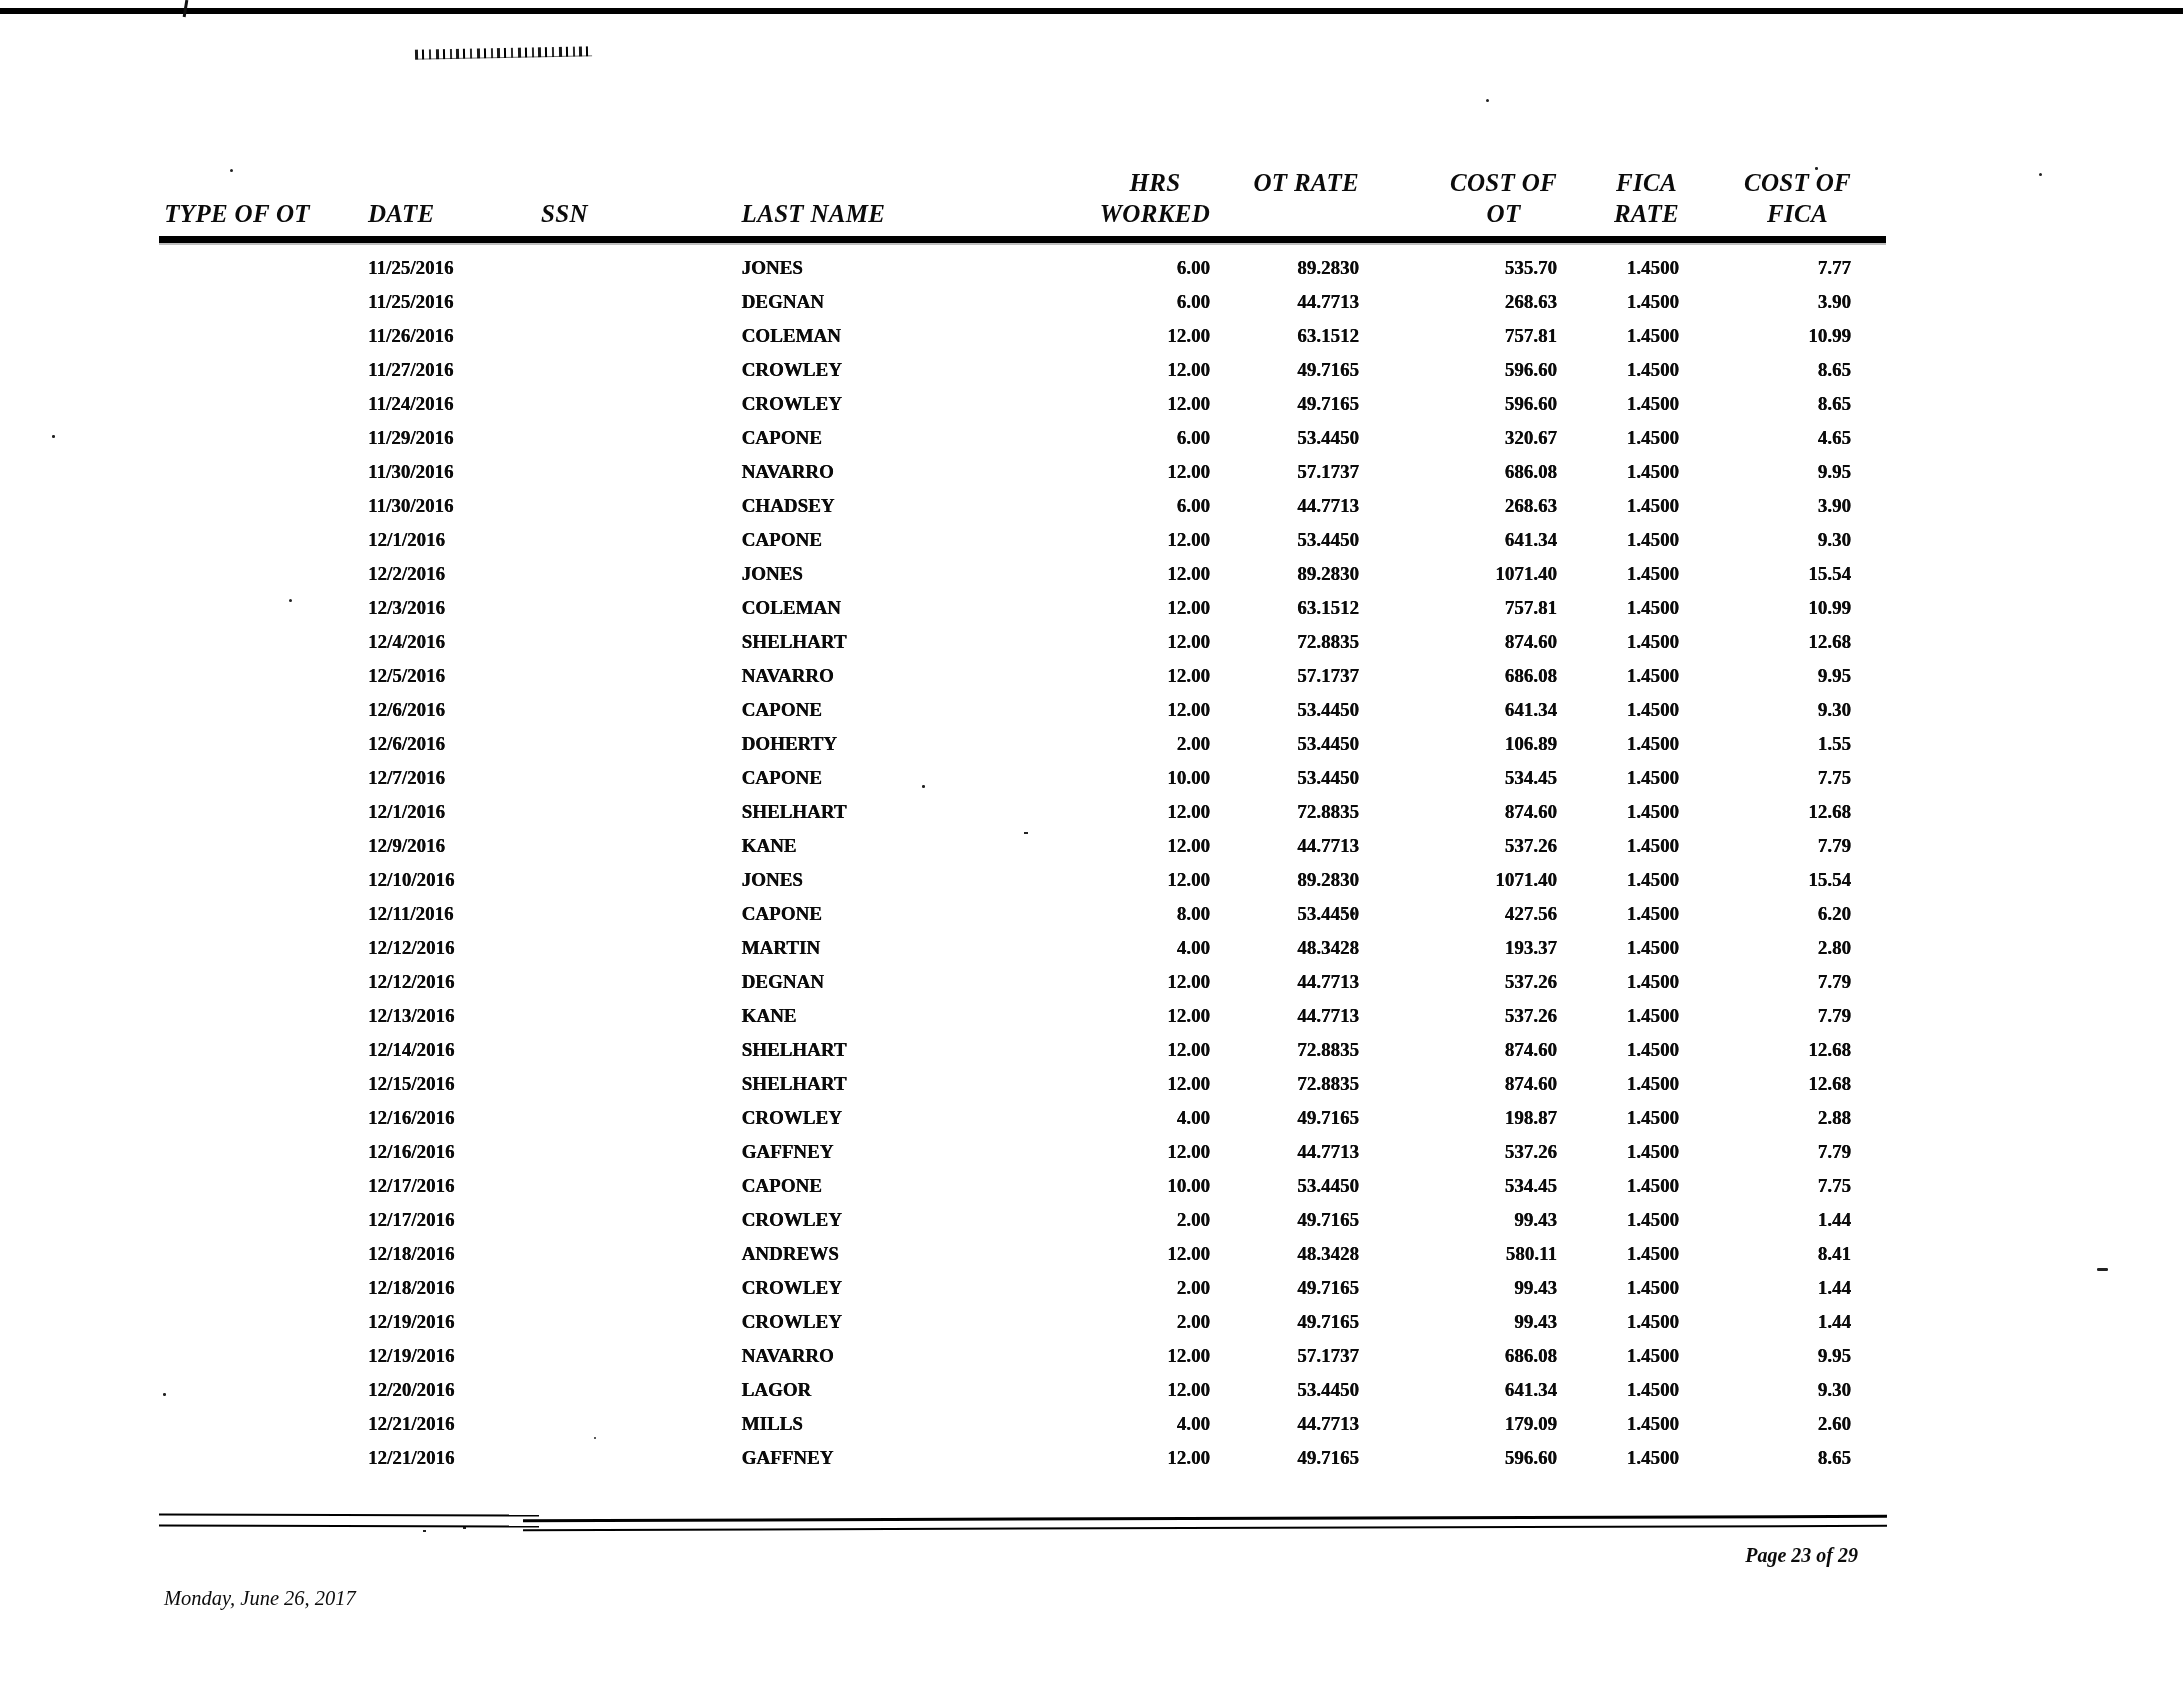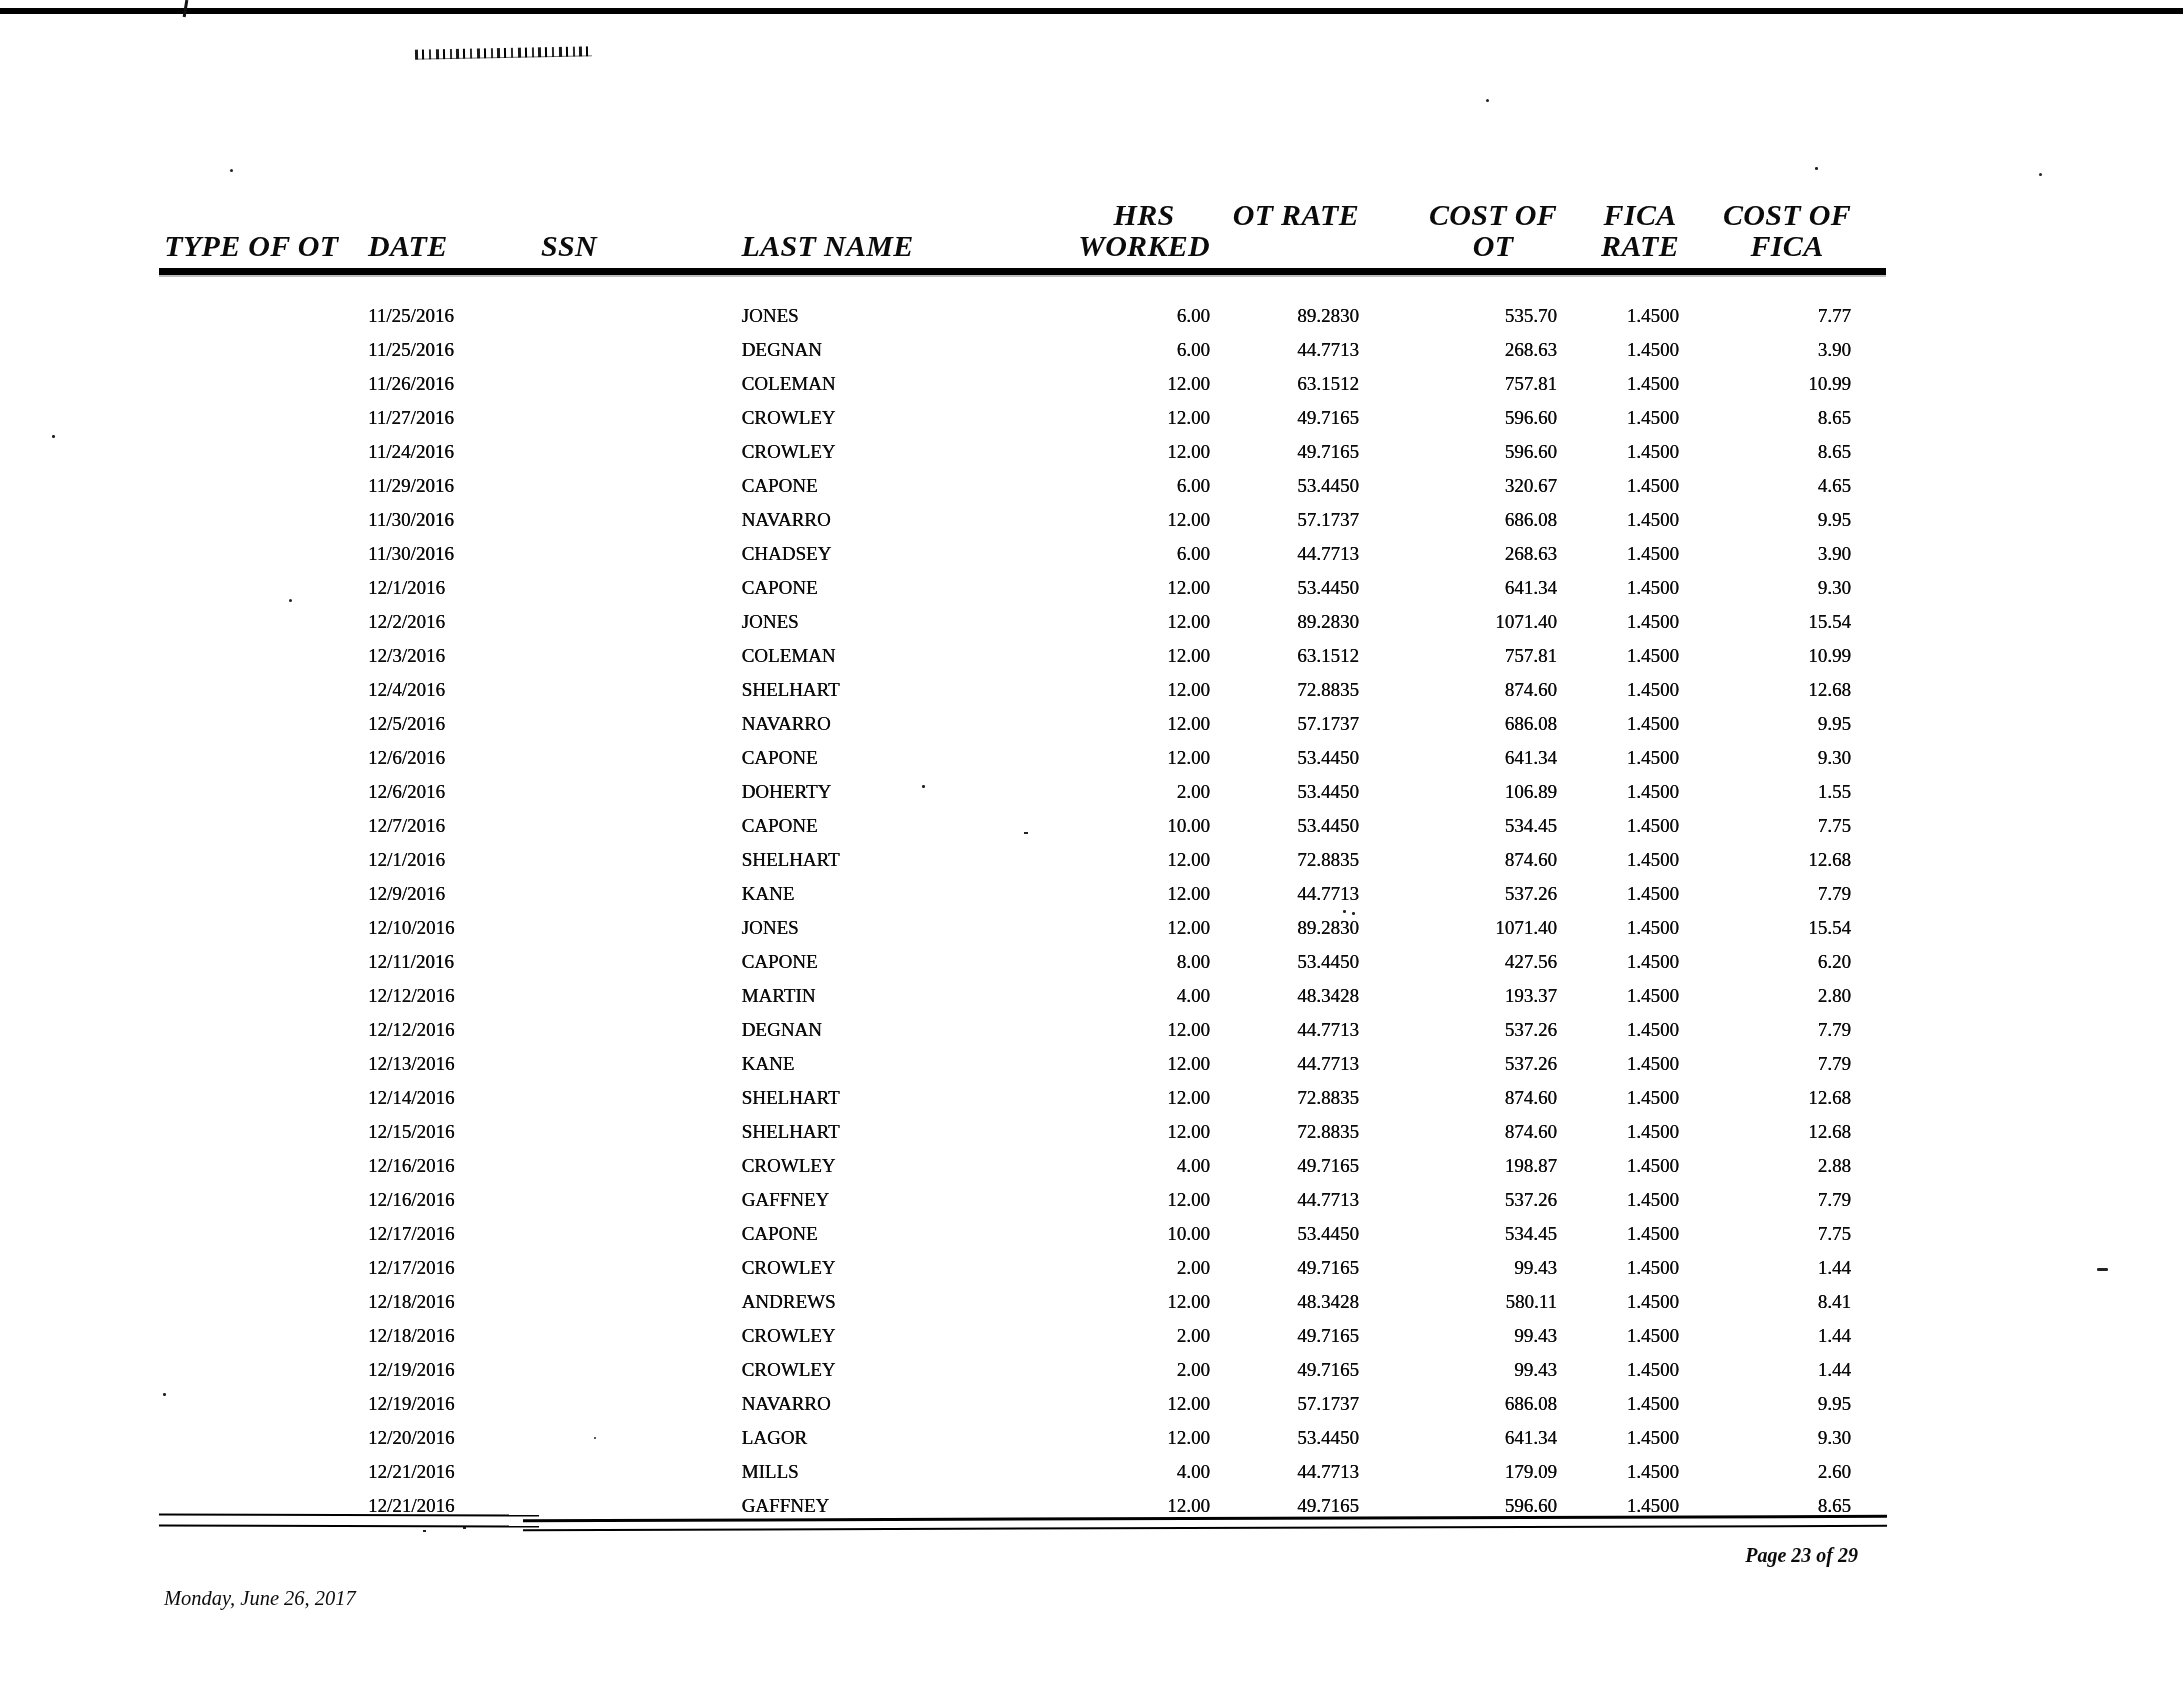--- a/index.html
+++ b/index.html
@@ -37,40 +37,40 @@
   
   .report { position: absolute; left: 159px; top: 167px; width: 1727px; }
   .grid {
     display: grid;
     grid-template-columns: 205px 175px 198px 341px 132px 149px 198px 122px 172px;
     width: 1694px;
   }
   .thead { align-items: end; }
   .th {
     font-weight: 700; font-style: italic;
-    font-size: 30px; line-height: 31px;
+    font-size: 25px; line-height: 31px;
     letter-spacing: 0.3px;
-    display: flex; align-items: flex-end; margin-top: 32px;
+    display: flex; align-items: flex-end;
   }
   .th span { white-space: pre-line; display: inline-block; }
   .th-left   { justify-content: flex-start; }
   .th-right  { justify-content: flex-end; }
   .th-center-right { justify-content: flex-end; text-align: center; }
   .th-raised { padding-bottom: 31px; } 
   .th-type span { padding-left: 5.3px; }
   .th-date span { padding-left: 4px; }
   .th-ssn  span { padding-left: 2px; }
   .th-name span { padding-left: 4.6px; font-style: italic; }
 
   .header-rule {
     margin-top: 7.3px; width: 1727px; height: 6.6px; background: #000;
     box-shadow: 0 2px 0 rgba(0,0,0,0.25);
   }
 
-  .tbody { margin-top: 24px; }
+  .tbody { margin-top: 8px; font-weight: bold; }
   .tr { height: 34px; }
   .td {
     font-size: 19px; line-height: 34px;
     text-shadow: 0.3px 0 0 currentColor; 
     overflow: hidden; white-space: nowrap;
   }
   .c-date { text-align: left; padding-left: 4px; }
   .c-name { text-align: left; padding-left: 4.6px; }
   .c-num  { text-align: right; }
 

